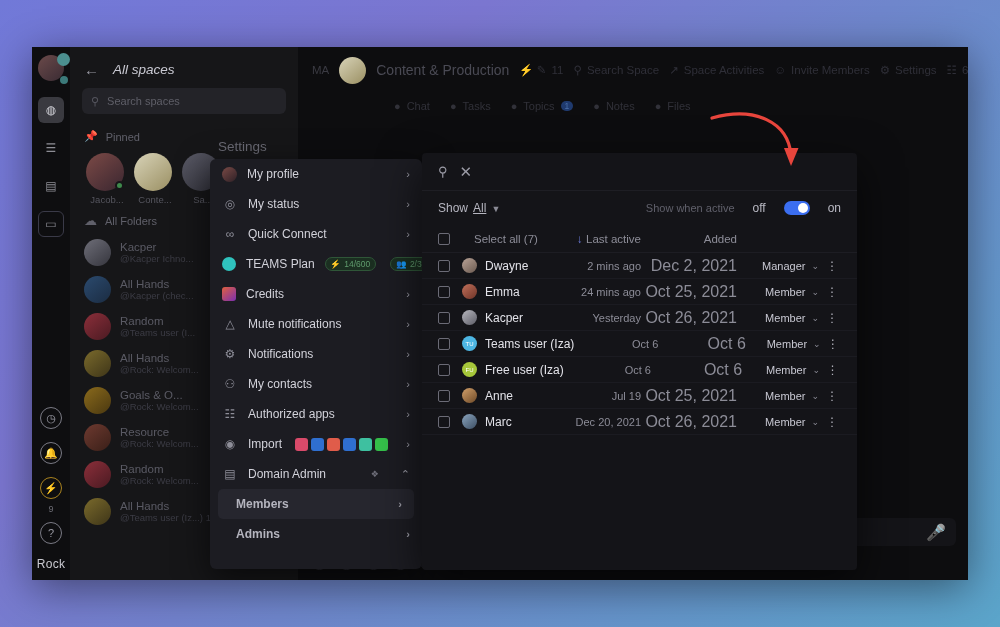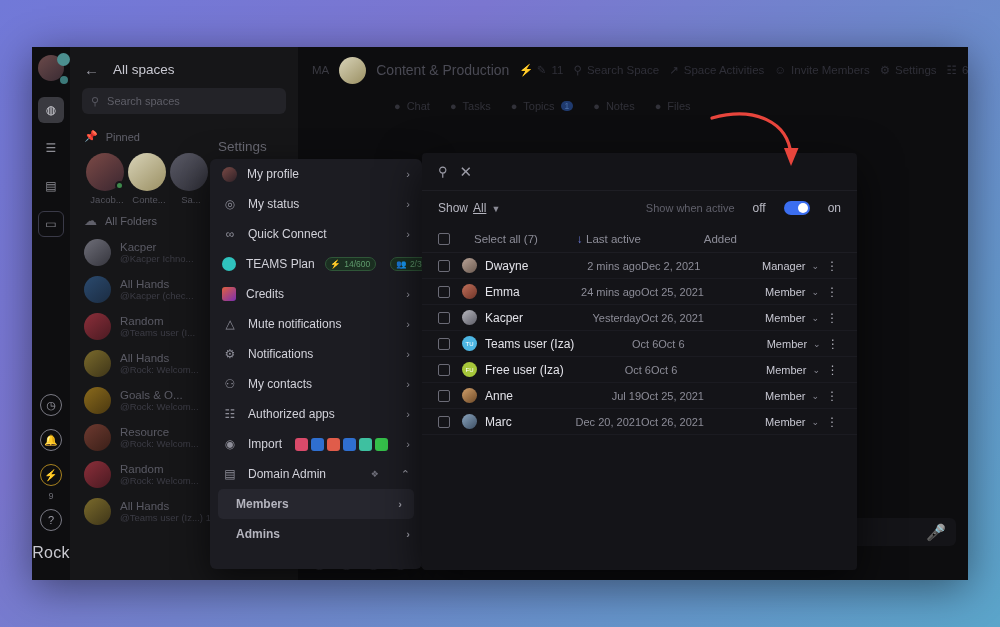--- a/index.html
+++ b/index.html
@@ -43,37 +43,37 @@
   .rail-btn.outlined { border: 1px solid #3a3a48; }
   .rail-spacer { flex: 1; }
   .rail-circle {
     width: 22px; height: 22px; border-radius: 50%;
     border: 1.5px solid #7a7a84; color: #9a9aa4;
     display:flex;align-items:center;justify-content:center;
     font-size: 11px; margin-bottom: 13px;
   }
   .rail-circle.hi { border-color:#a8821f; color:#c9a03a; }
   .rail-badge { color:#6c6c74; font-size:9px; margin-top:-8px; margin-bottom:8px; }
-  #rail-brand { color:#c9c9d0; font-size: 16px; padding-bottom: 18px; letter-spacing: .3px; }
+  #rail-brand { color:#c9c9d0; font-size: 12px; padding-bottom: 9px; letter-spacing: .3px; }
 
   
   #spaces {
     position: absolute; left: 38px; top: 0; width: 228px; height: 100%;
     background: #161618; color: #b8b8c0;
   }
   #spaces-head { display:flex; align-items:center; gap:14px; padding: 14px 14px 10px 14px; }
   #spaces-head .back { color:#9a9aa4; font-size: 15px; }
-  #spaces-title { color: #c9c9d2; font-size: 13.5px; }
+  #spaces-title { color: #c9c9d2; font-size: 13.5px; font-style: italic; }
   #space-search {
     margin: 0 12px 12px 12px; height: 26px; border-radius: 6px;
     background: #232328; display:flex; align-items:center; gap:8px; padding: 0 9px;
   }
   #space-search .ph { color:#5f5f68; font-size: 11px; }
   .sec-label { display:flex; align-items:center; gap:8px; padding: 4px 14px 6px 14px; color:#60606a; font-size: 11px; }
-  #pinned-row { display:flex; gap:0; padding: 4px 0 4px 16px; }
+  #pinned-row { display:flex; gap:6px; padding: 4px 0 4px 16px; }
   .pin { width: 42px; text-align:center; }
   .pin .av { width: 38px; height:38px; border-radius:50%; position:relative; }
   .pin .nm { color:#55555e; font-size: 9.5px; margin-top: 3px; overflow:hidden; white-space:nowrap; }
   .pin .on { position:absolute; right:0; bottom:1px; width:9px;height:9px;border-radius:50%;background:#3f8a4c;border:2px solid #161618; }
   .sp-item { display:flex; align-items:center; gap:9px; padding: 5px 14px; }
   .sp-item .av { width: 27px; height: 27px; border-radius: 50%; display:flex;align-items:center;justify-content:center;font-size:13px; flex:none;}
   .sp-item .txt { overflow:hidden; }
   .sp-item .t1 { color:#5a5a64; font-size: 11.5px; white-space:nowrap; }
   .sp-item .t2 { color:#3c3c45; font-size: 9.5px; white-space:nowrap; }
 
@@ -140,21 +140,21 @@
   .cb { width: 12px; height: 12px; border: 1.3px solid #6b6b76; border-radius: 2px; flex:none; }
   #mm-colhead .c-name { margin-left: 24px; flex: 1; }
   .c-last { width: 92px; text-align: right; }
   .c-added { width: 96px; text-align: right; }
   .c-role { width: 86px; text-align: right; padding-right: 4px; }
   .c-menu { width: 18px; text-align: center; }
   .m-row { display:flex; align-items:center; height: 26px; padding: 0 16px; border-bottom: 1px solid #1b1b21; }
   .m-row .av { width: 15px; height: 15px; border-radius: 50%; margin-left: 12px; flex:none; display:flex;align-items:center;justify-content:center;font-size:6px;color:#fff; }
   .m-name { flex:1; margin-left: 8px; color:#e2e2e8; font-size: 12px; white-space:nowrap; }
   .m-last { width: 92px; text-align:right; color:#8c8c97; font-size: 11px; }
-  .m-added { width: 96px; color:#8c8c97; font-size: 11px; }
+  .m-added { width: 96px; text-align:right; color:#8c8c97; font-size: 16px; }
   .m-role { width: 86px; text-align:right; color:#c8c8d2; font-size: 11px; padding-right: 4px; display:flex; align-items:center; justify-content:flex-end; gap:6px;}
   .m-role .cv { color:#8a8a95; font-size: 9px; }
   .m-menu { width: 18px; text-align:center; color:#b0b0ba; font-size: 12px; letter-spacing:0; }
   #mm-body { flex:1; }
 
   #arrow-anno { position:absolute; left: 700px; top: 100px; z-index: 40; pointer-events:none; }
 </style>
 </head>
 <body>
 

